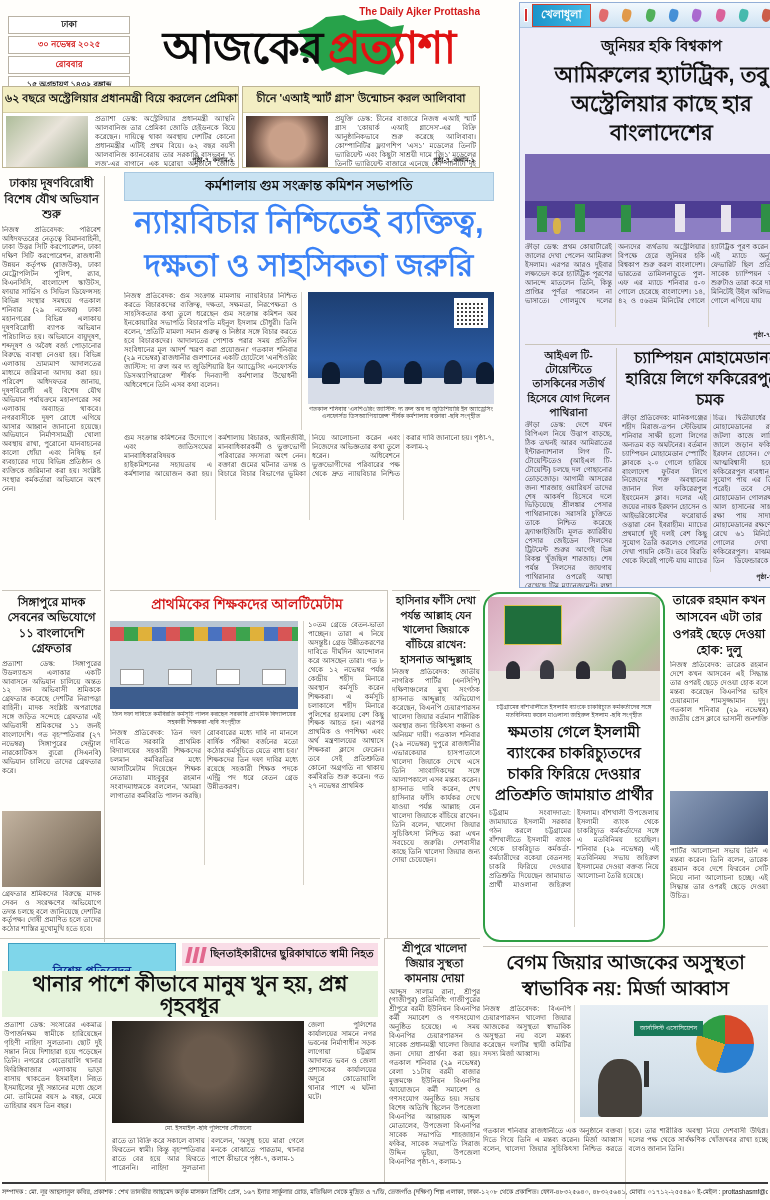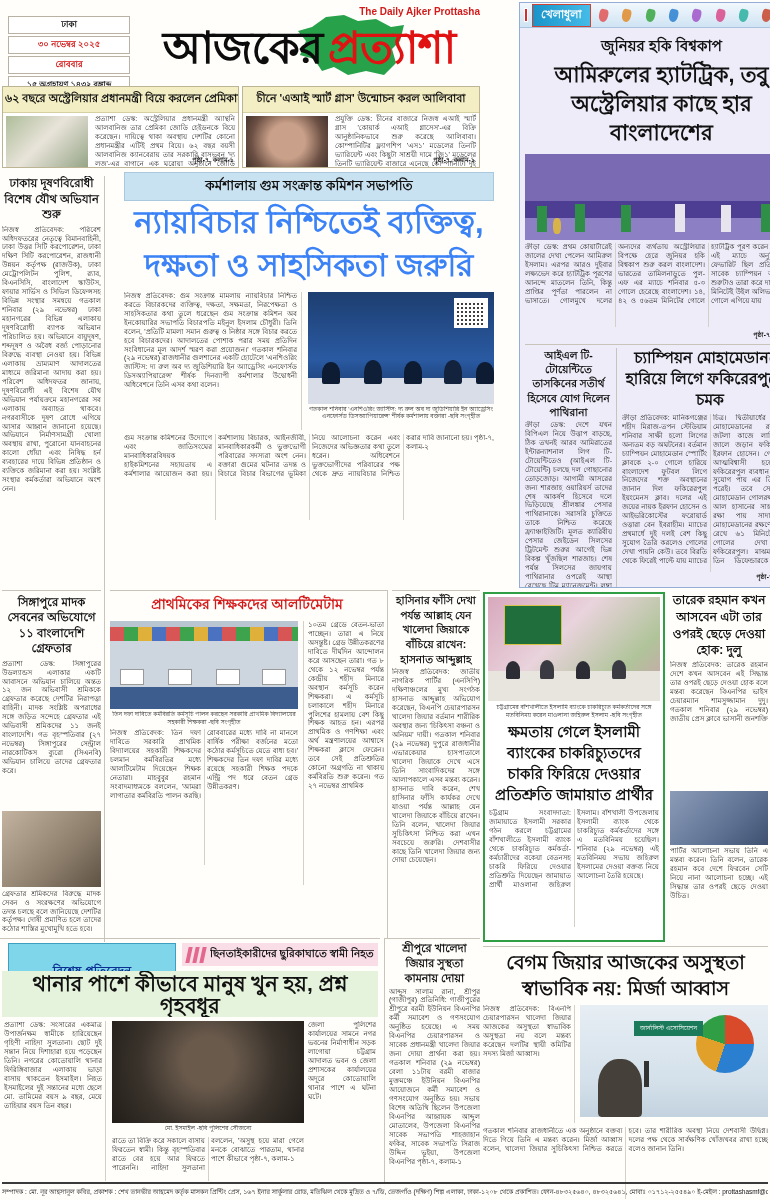--- a/index.html
+++ b/index.html
@@ -190,21 +190,21 @@
       </div>
       <div class="bodytxt" style="flex:1; height:264px; border-left:1px solid #d5d0c6; padding-left:4px;">১০তম গ্রেডে বেতন-ভাতা পাচ্ছেন। তারা এ নিয়ে অসন্তুষ্ট। গ্রেড উন্নীতকরণের দাবিতে দীর্ঘদিন আন্দোলন করে আসছেন তারা। গত ৮ থেকে ১২ নভেম্বর পর্যন্ত কেন্দ্রীয় শহীদ মিনারে অবস্থান কর্মসূচি করেন শিক্ষকরা। এ কর্মসূচি চলাকালে শহীদ মিনারে পুলিশের হামলায় বেশ কিছু শিক্ষক আহত হন। এরপর প্রাথমিক ও গণশিক্ষা এবং অর্থ মন্ত্রণালয়ের আশ্বাসে শিক্ষকরা ক্লাসে ফেরেন। তবে সেই প্রতিশ্রুতির কোনো অগ্রগতি না থাকায় কর্মবিরতি শুরু করেন। গত ২৭ নভেম্বর প্রাথমিক</div>
     </div>
   </div>
 
   <div class="abs" style="left:392px; top:590px; width:88px; height:348px; border-top:1px solid #c9c4ba; padding-top:2px;">
     <div class="hd" style="font-size:10.5px; line-height:1.4;">হাসিনার ফাঁসি দেখা পর্যন্ত আল্লাহ যেন খালেদা জিয়াকে বাঁচিয়ে রাখেন: হাসনাত আব্দুল্লাহ</div>
     <div class="bodytxt" style="height:268px; margin-top:2px;">নিজস্ব প্রতিবেদক: জাতীয় নাগরিক পার্টির (এনসিপি) দক্ষিণাঞ্চলের মুখ্য সংগঠক হাসনাত আব্দুল্লাহ অভিযোগ করেছেন, বিএনপি চেয়ারপারসন খালেদা জিয়ার বর্তমান শারীরিক অবস্থার জন্য 'চিকিৎসা বঞ্চনা ও অনিয়ম' দায়ী। গতকাল শনিবার (২৯ নভেম্বর) দুপুরে রাজধানীর এভারকেয়ার হাসপাতালে খালেদা জিয়াকে দেখে এসে তিনি সাংবাদিকদের সঙ্গে আলাপকালে এসব মন্তব্য করেন। হাসনাত দাবি করেন, শেখ হাসিনার ফাঁসি কার্যকর দেখে যাওয়া পর্যন্ত আল্লাহ যেন খালেদা জিয়াকে বাঁচিয়ে রাখেন। তিনি বলেন, খালেদা জিয়ার সুচিকিৎসা নিশ্চিত করা এখন সবচেয়ে জরুরি। দেশবাসীর কাছে তিনি খালেদা জিয়ার জন্য দোয়া চেয়েছেন।</div>
   </div>
 
-  <div class="abs greenbox" style="left:483px; top:592px; width:182px; height:350px;">
+  <div class="abs greenbox" style="left:483px; top:592px; width:182px; height:350px;border-radius:17px;">
     <div class="photo" style="height:104px; margin:3px; background:linear-gradient(135deg,#d8a8bc,#e9d3dc 40%,#b0c49a 75%,#cf9fae);">
       <div style="position:absolute; bottom:0; left:0; right:0; height:30px; background:#e8e4de;"></div>
       <div style="position:absolute; bottom:22px; left:18px; width:14px; height:18px; border-radius:50% 50% 10% 10%; background:#2c2c34;"></div>
       <div style="position:absolute; bottom:22px; left:52px; width:14px; height:19px; border-radius:50% 50% 10% 10%; background:#3a3a42;"></div>
       <div style="position:absolute; bottom:22px; left:88px; width:14px; height:18px; border-radius:50% 50% 10% 10%; background:#2c2c34;"></div>
       <div style="position:absolute; bottom:22px; left:124px; width:14px; height:19px; border-radius:50% 50% 10% 10%; background:#3a3a42;"></div>
       <div style="position:absolute; top:8px; left:16px; width:58px; height:40px; background:#1f6e3c; border:1px solid #d8c24a;"></div>
     </div>
     <div class="cap" style="padding:0 4px;">চট্টগ্রামের বাঁশখালীতে ইসলামি ব্যাংকে চাকরিচ্যুত কর্মকর্তাদের সঙ্গে মতবিনিময় করেন মাওলানা জহিরুল ইসলাম -ছবি সংগৃহীত</div>
     <div class="hd" style="font-size:15px; line-height:1.4; padding:2px 4px;">ক্ষমতায় গেলে ইসলামী ব্যাংকের চাকরিচ্যুতদের চাকরি ফিরিয়ে দেওয়ার প্রতিশ্রুতি জামায়াত প্রার্থীর</div>

